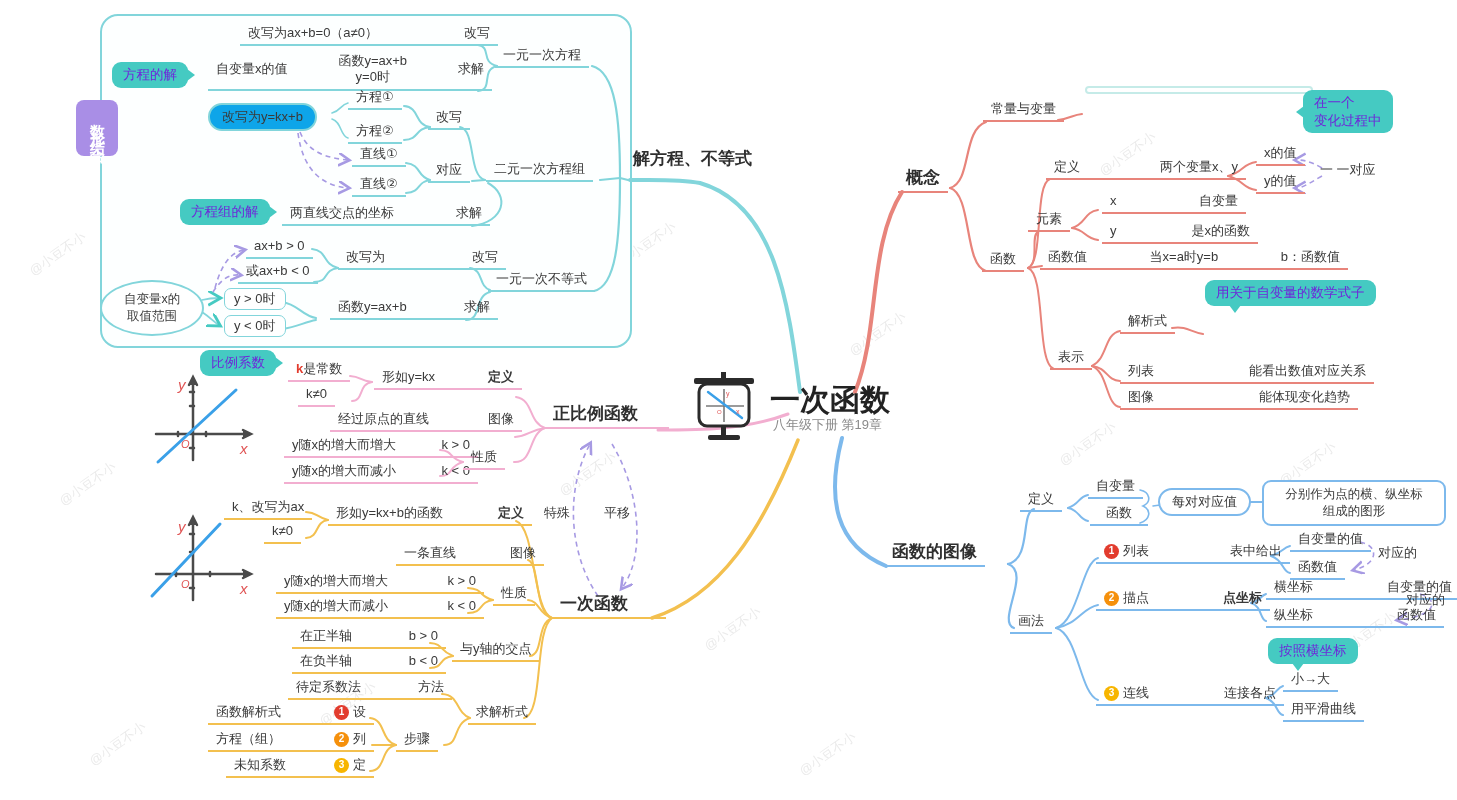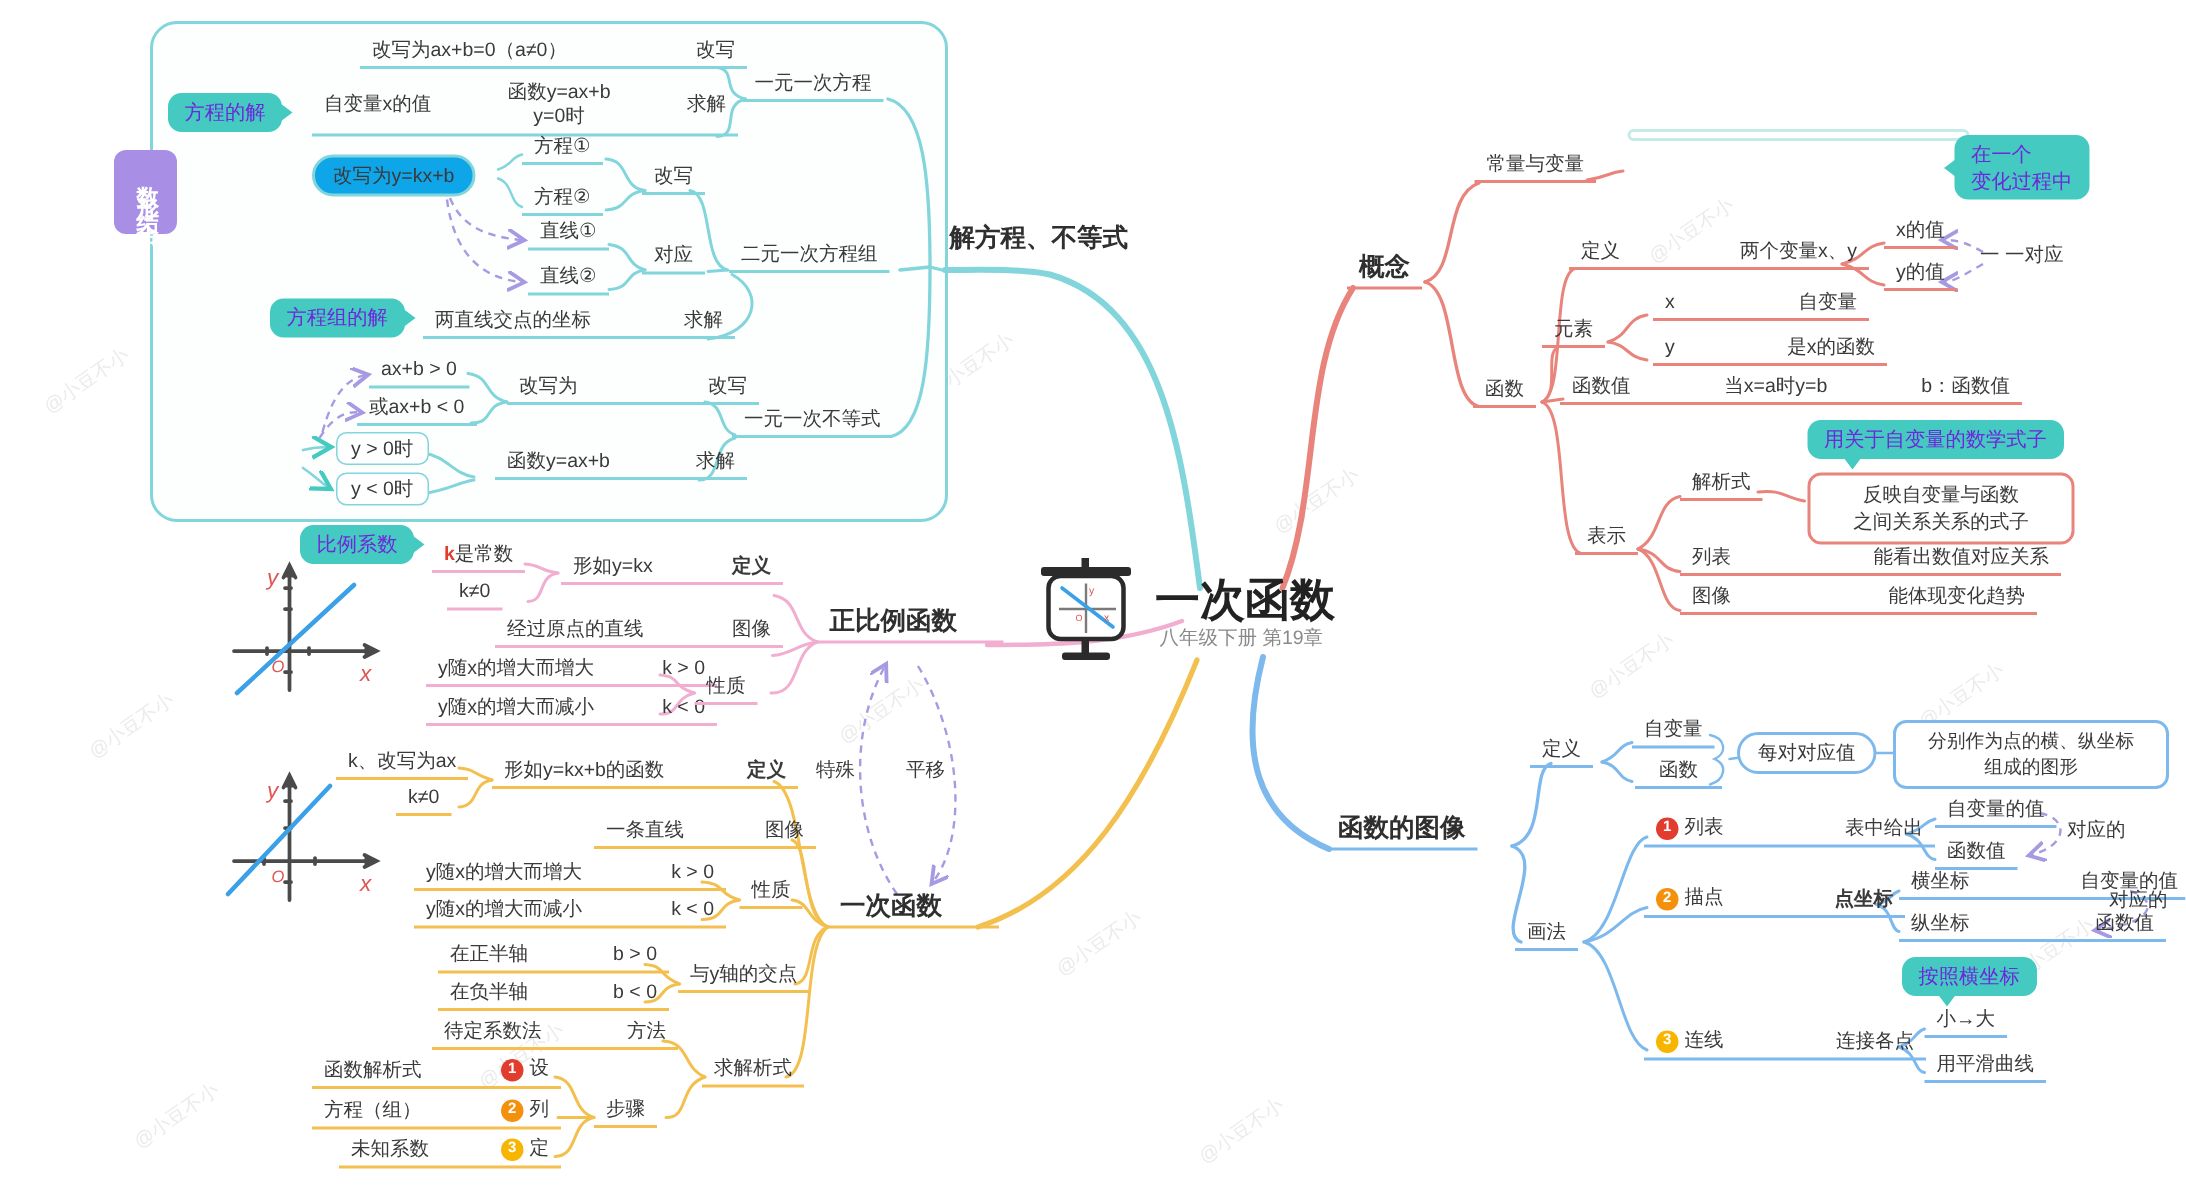--- a/index.html
+++ b/index.html
@@ -218,20 +218,24 @@
     <span>求解</span>
   </div>
 
   <div class="n u u-c" style="left:246px;top:237px">ax+b &gt; 0</div>
   <div class="n u u-c" style="left:238px;top:262px">或ax+b &lt; 0</div>
   <div class="row" style="left:338px;top:248px;width:152px;border-color:#82d5db">
     <span>改写为</span>
     <span>改写</span>
   </div>
   <div class="n u u-c" style="left:488px;top:270px">一元一次不等式</div>
+  <div class="ell" style="left:100px;top:280px">
+    <span>自变量x的</span>
+    <span>取值范围</span>
+  </div>
   <div class="spill" style="left:224px;top:288px">y &gt; 0时</div>
   <div class="spill" style="left:224px;top:315px">y &lt; 0时</div>
   <div class="row" style="left:330px;top:298px;width:152px;border-color:#82d5db">
     <span>函数y=ax+b</span>
     <span>求解</span>
   </div>
 
   <div class="callout tail-r" style="left:200px;top:350px">比例系数</div>
   <div class="n u u-p" style="left:288px;top:360px"><span style="color:#e23c2e;font-weight:bold">k</span><span>是常数</span></div>
   <div class="n u u-p" style="left:298px;top:385px">k≠0</div>
@@ -384,24 +388,20 @@
   </div>
   <div class="n u u-r" style="left:982px;top:250px">函数</div>
   <div class="row" style="left:1040px;top:248px;width:292px;border-color:#e8847b">
     <span>函数值</span>
     <span>当x=a时y=b</span>
     <span>b：函数值</span>
   </div>
   <div class="n u u-r" style="left:1050px;top:348px">表示</div>
   <div class="n u u-r" style="left:1120px;top:312px">解析式</div>
   <div class="callout tail-b" style="left:1205px;top:280px">用关于自变量的数学式子</div>
-  <div class="boxed" style="left:1205px;top:315px;width:158px;border:2px solid #e8847b;padding:4px 8px;text-align:center">
-    <span>反映自变量与函数</span><br>
-    <span>之间关系关系的式子</span>
-  </div>
   <div class="row" style="left:1120px;top:362px;width:238px;border-color:#e8847b">
     <span>列表</span>
     <span>能看出数值对应关系</span>
   </div>
   <div class="row" style="left:1120px;top:388px;width:222px;border-color:#e8847b">
     <span>图像</span>
     <span>能体现变化趋势</span>
   </div>
 
   <div class="n main u u-b" style="left:884px;top:540px">函数的图像</div>

